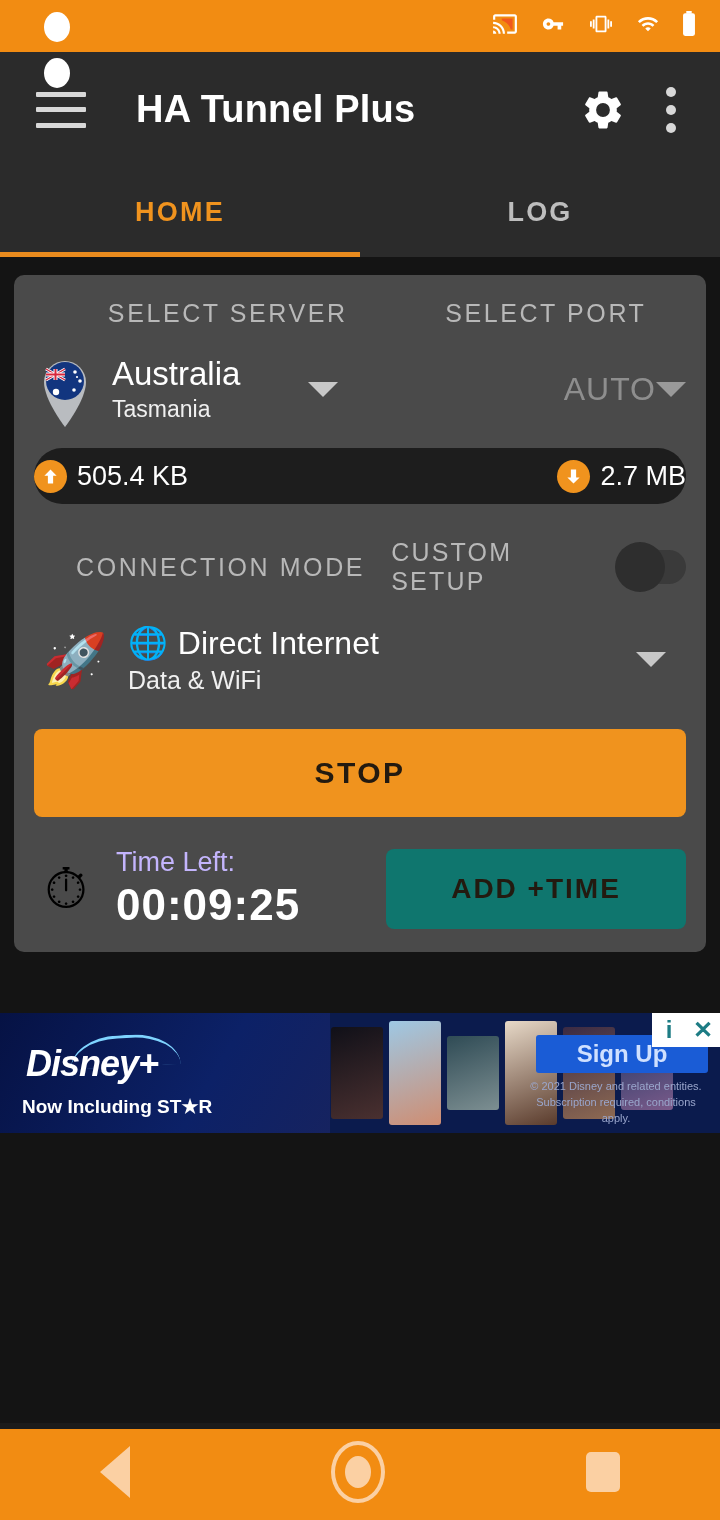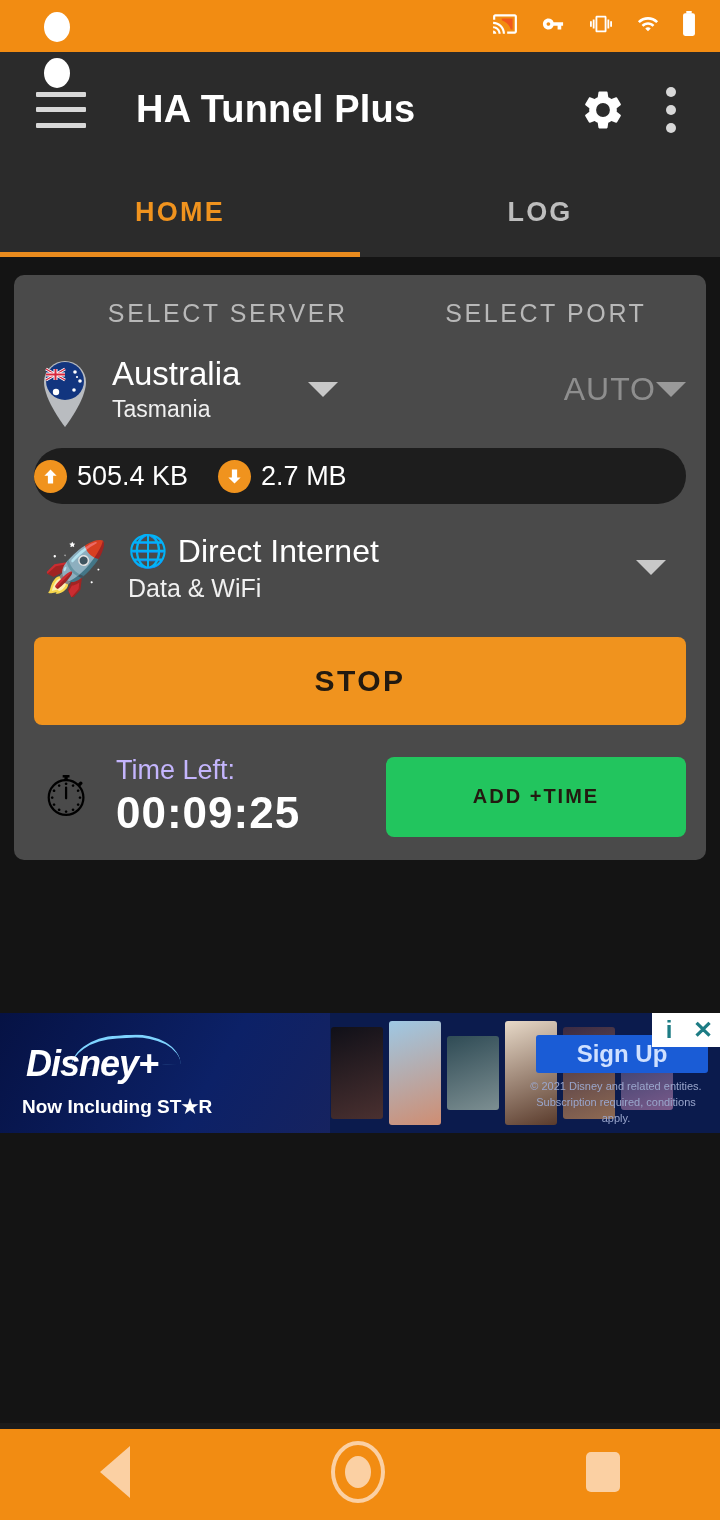--- a/index.html
+++ b/index.html
@@ -63,21 +63,21 @@
   .server-sub { color: #f0f0f0; font-size: 23px; margin-top: 3px; }
   .caret { width: 0; height: 0; border-left: 15px solid transparent; border-right: 15px solid transparent; border-top: 15px solid #c8c8c8; }
   .caret.dim { border-top-color: #9a9a9a; }
   .sel-caret-wrap { flex: 1; display: flex; justify-content: center; }
   .port-sel { flex: 1; display: flex; align-items: center; }
   .port-value { flex: 1; text-align: right; color: #8e8e8e; font-size: 32px; letter-spacing: 1px; }
 
   
   .traffic {
     margin-top: 20px; background: #1d1d1d; border-radius: 30px; height: 56px;
-    display: flex; align-items: center; justify-content: flex-start; gap: 30px;
+    display: flex; align-items: center; justify-content: space-between; gap: 30px;
   }
   .traffic-item { display: flex; align-items: center; gap: 10px; }
   .badge { width: 33px; height: 33px; border-radius: 50%; background: #F0931E; position: relative; display: flex; align-items: center; justify-content: center; }
   .traffic-val { color: #ffffff; font-size: 27px; }
 
   
   .row-labels2 { display: flex; align-items: center; margin-top: 34px; }
   .lbl-conn { width: 57%; padding-left: 16px; }
   .lbl-custom { color: #b8b8b8; font-size: 25px; letter-spacing: 2.2px; }
   .toggle { width: 66px; height: 34px; background: #3a3a3a; border-radius: 17px; margin-left: 16px; position: relative; }
@@ -96,23 +96,23 @@
     color: #231a10; font-size: 30px; font-weight: 700; letter-spacing: 2.5px;
     border: none; width: 100%; cursor: pointer; font-family: "Liberation Sans", sans-serif;
   }
 
   .time-row { display: flex; align-items: center; margin-top: 30px; }
   .clock { font-size: 56px; line-height: 1; width: 64px; text-align: center; }
   .time-text { margin-left: 18px; }
   .time-label { color: #c4b5fd; font-size: 27px; }
   .time-value { color: #ffffff; font-size: 44px; font-weight: 700; letter-spacing: 1px; margin-top: 2px; }
   .addtime-btn {
-    margin-left: auto; width: 300px; height: 80px; background: #22c55e; border-radius: 8px;
+    margin-left: auto; width: 300px; height: 80px; background: #0f766e; border-radius: 8px;
     display: flex; align-items: center; justify-content: center;
-    color: #231a10; font-size: 20px; font-weight: 700; letter-spacing: 2px;
+    color: #231a10; font-size: 28px; font-weight: 700; letter-spacing: 2px;
     border: none; cursor: pointer; font-family: "Liberation Sans", sans-serif;
   }
 
   
   .ad-wrap { position: absolute; left: 0; top: 1013px; width: 720px; height: 120px; overflow: hidden; background: #0b1b4d; }
   .ad-left { position: absolute; left: 0; top: 0; width: 330px; height: 148px;
     background: linear-gradient(120deg,#061244 0%, #0c2167 60%, #17235f 100%); }
   .disney-logo { position: absolute; left: 26px; top: 30px; color: #ffffff; font-size: 36px; font-style: italic; font-weight: 700; letter-spacing: -1px; }
   .disney-arc { position: absolute; left: 70px; top: 22px; width: 110px; height: 32px; border-top: 3px solid #7fd4ff; border-radius: 60px 60px 0 0 / 40px 40px 0 0; transform: rotate(-3deg); }
   .disney-tag { position: absolute; left: 22px; top: 82px; color: #ffffff; font-size: 19px; font-weight: 700; }
@@ -260,20 +260,27 @@
         <div class="traffic-item">
           <span class="badge">
             <svg width="21" height="21" viewBox="0 0 24 24">
                 <path d="M12 20l7-7h-4V4H9v9H5z" fill="#fff"></path>
               </svg>
           </span>
           <span class="traffic-val">2.7 MB</span>
         </div>
       </div>
 
+      <div class="row-labels2">
+        <div class="lbl lbl-conn">CONNECTION MODE</div>
+        <div class="lbl-custom">CUSTOM SETUP</div>
+        <div class="toggle">
+          <div class="thumb"></div>
+        </div>
+      </div>
 
       <div class="mode-row">
         <div class="rocket">🚀</div>
         <div class="mode-text">
           <div class="mode-title">
             <span>🌐</span>
             <span>Direct Internet</span>
           </div>
           <div class="mode-sub">Data &amp; WiFi</div>
         </div>

